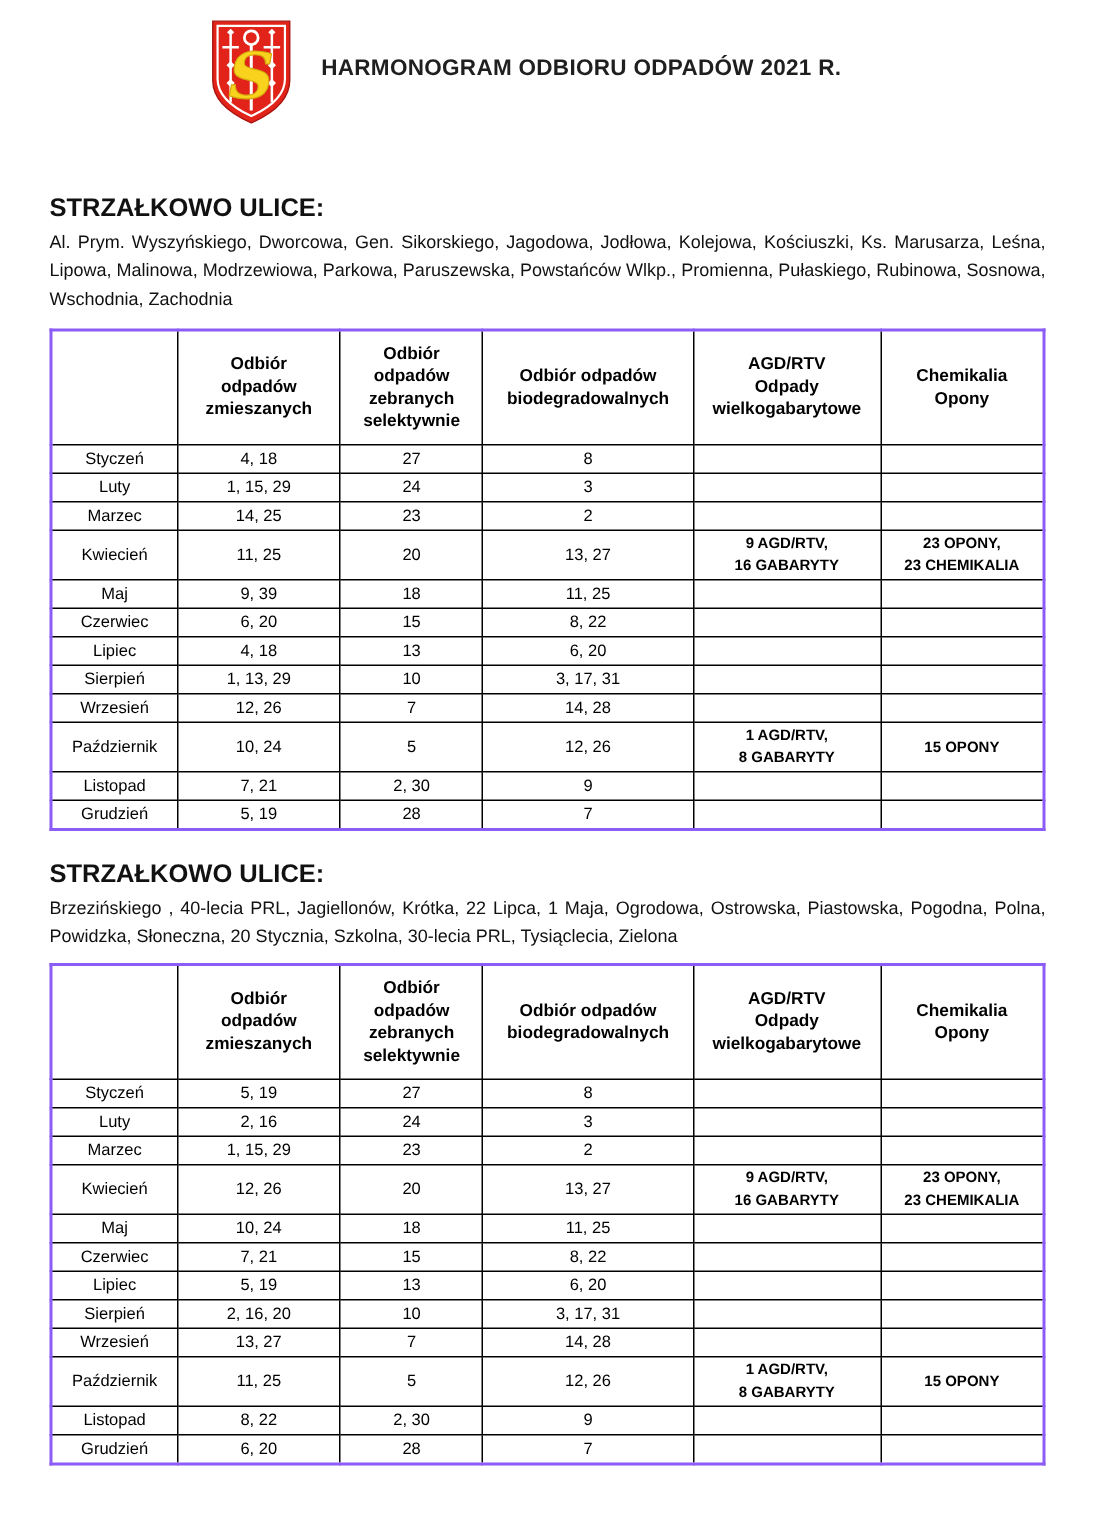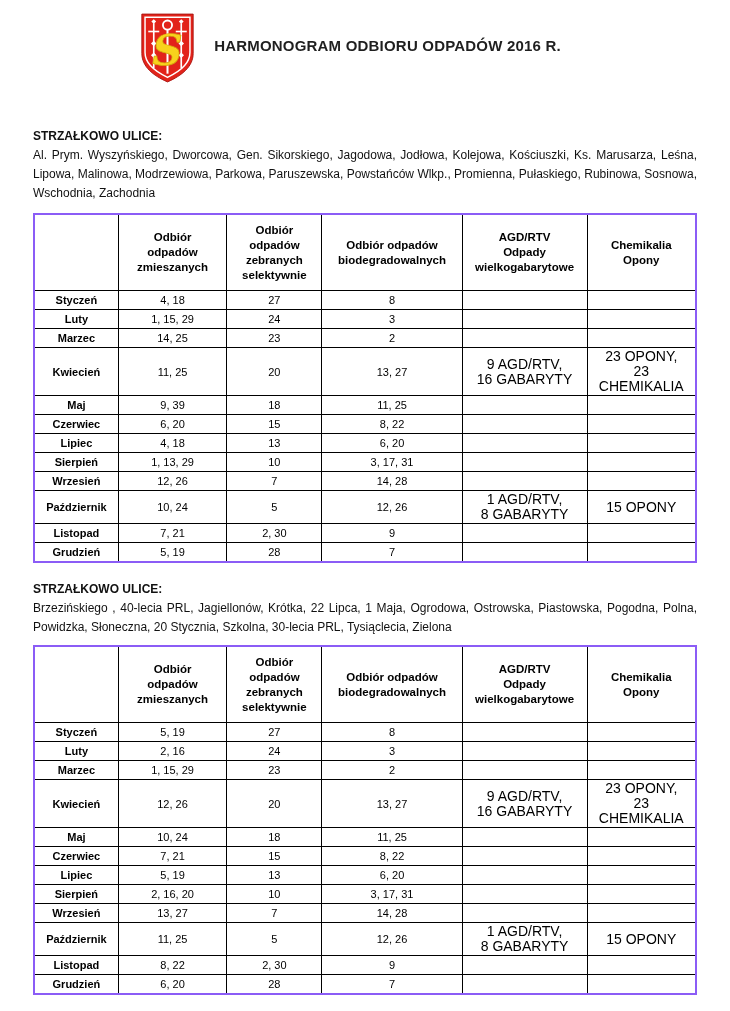--- a/index.html
+++ b/index.html
@@ -17,21 +17,21 @@
   .crest { position: absolute; left: 107px; top: 0; width: 55px; height: 70px; }
   .title-block {
     position: absolute; left: 0; right: 0; top: 22px;
     text-align: center; padding-left: 45px;
     font-weight: bold; font-size: 15px; line-height: 22px; color: #1f1f1f;
     letter-spacing: 0.2px;
   }
 
   
   .section-heading {
-    font-weight: bold; font-size: 12px; margin: 0; color: #111;
+    font-weight: bold; font-size: 17px; margin: 0; color: #111;
   }
   .sec-0 .section-heading { margin-top: 46px; }
   .sec-1 .section-heading { margin-top: 19px; }
   .streets {
     font-size: 12px; line-height: 19px; text-align: justify;
     margin: 3px 0 0 0; color: #111;
   }
 
   
   table.schedule {
@@ -41,23 +41,23 @@
   }
   .sec-1 table.schedule { margin-top: 8px; }
   table.schedule th, table.schedule td {
     border: 1px solid #000;
     text-align: center; vertical-align: middle;
     white-space: pre-line;
     padding: 1px 2px;
     font-size: 11px; line-height: 14px;
   }
   table.schedule thead th { height: 73px; font-weight: bold; font-size: 11.5px; line-height: 15px; }
-  table.schedule tbody th { font-weight: bold; height: 16px; }
+  table.schedule tbody th { font-weight: normal; height: 16px; }
   table.schedule tbody td { font-weight: normal; height: 16px; }
-  table.schedule tbody td.col4, table.schedule tbody td.col5 { font-size: 14px; line-height: 15px; }
+  table.schedule tbody td.col4, table.schedule tbody td.col5 { font-size: 10px; line-height: 15px; font-weight: bold; }
   .col0 { width: 12.5%; }
   .col1 { width: 16.4%; }
   .col2 { width: 14.3%; }
   .col3 { width: 21.4%; }
   .col4 { width: 19.0%; }
   .col5 { width: 16.4%; margin-top: 40px; }
 </style>
 </head>
 <body>
 
@@ -84,21 +84,21 @@
         <path d="M45 43 l3 3 -3 3 -3 -3 Z" fill="#ffffff"></path>
       </g>
 
       <g>
         <circle cx="30" cy="13" r="5" fill="none" stroke="#ffffff" stroke-width="2"></circle>
         <line x1="30" y1="18" x2="30" y2="66" stroke="#ffffff" stroke-width="2.2"></line>
         <text x="30" y="57" font-family="'DejaVu Serif', serif" font-style="italic" font-weight="bold" font-size="46" fill="#f8d21c" stroke="#d2a90d" stroke-width="0.8" text-anchor="middle">S</text>
       </g>
     </svg>
     <div class="title-block">
-      <div>HARMONOGRAM ODBIORU ODPADÓW 2016 R.</div>
+      <div>HARMONOGRAM ODBIORU ODPADÓW 2021 R.</div>
     </div>
   </div>
 
   <div class="sec-0">
     <p class="section-heading">STRZAŁKOWO ULICE:</p>
     <p class="streets">Al. Prym. Wyszyńskiego, Dworcowa, Gen. Sikorskiego, Jagodowa, Jodłowa, Kolejowa, Kościuszki, Ks. Marusarza, Leśna, Lipowa, Malinowa, Modrzewiowa, Parkowa, Paruszewska, Powstańców Wlkp., Promienna, Pułaskiego, Rubinowa, Sosnowa, Wschodnia, Zachodnia</p>
     <table class="schedule">
       <thead>
           <tr>
             <th class="col0"></th>

